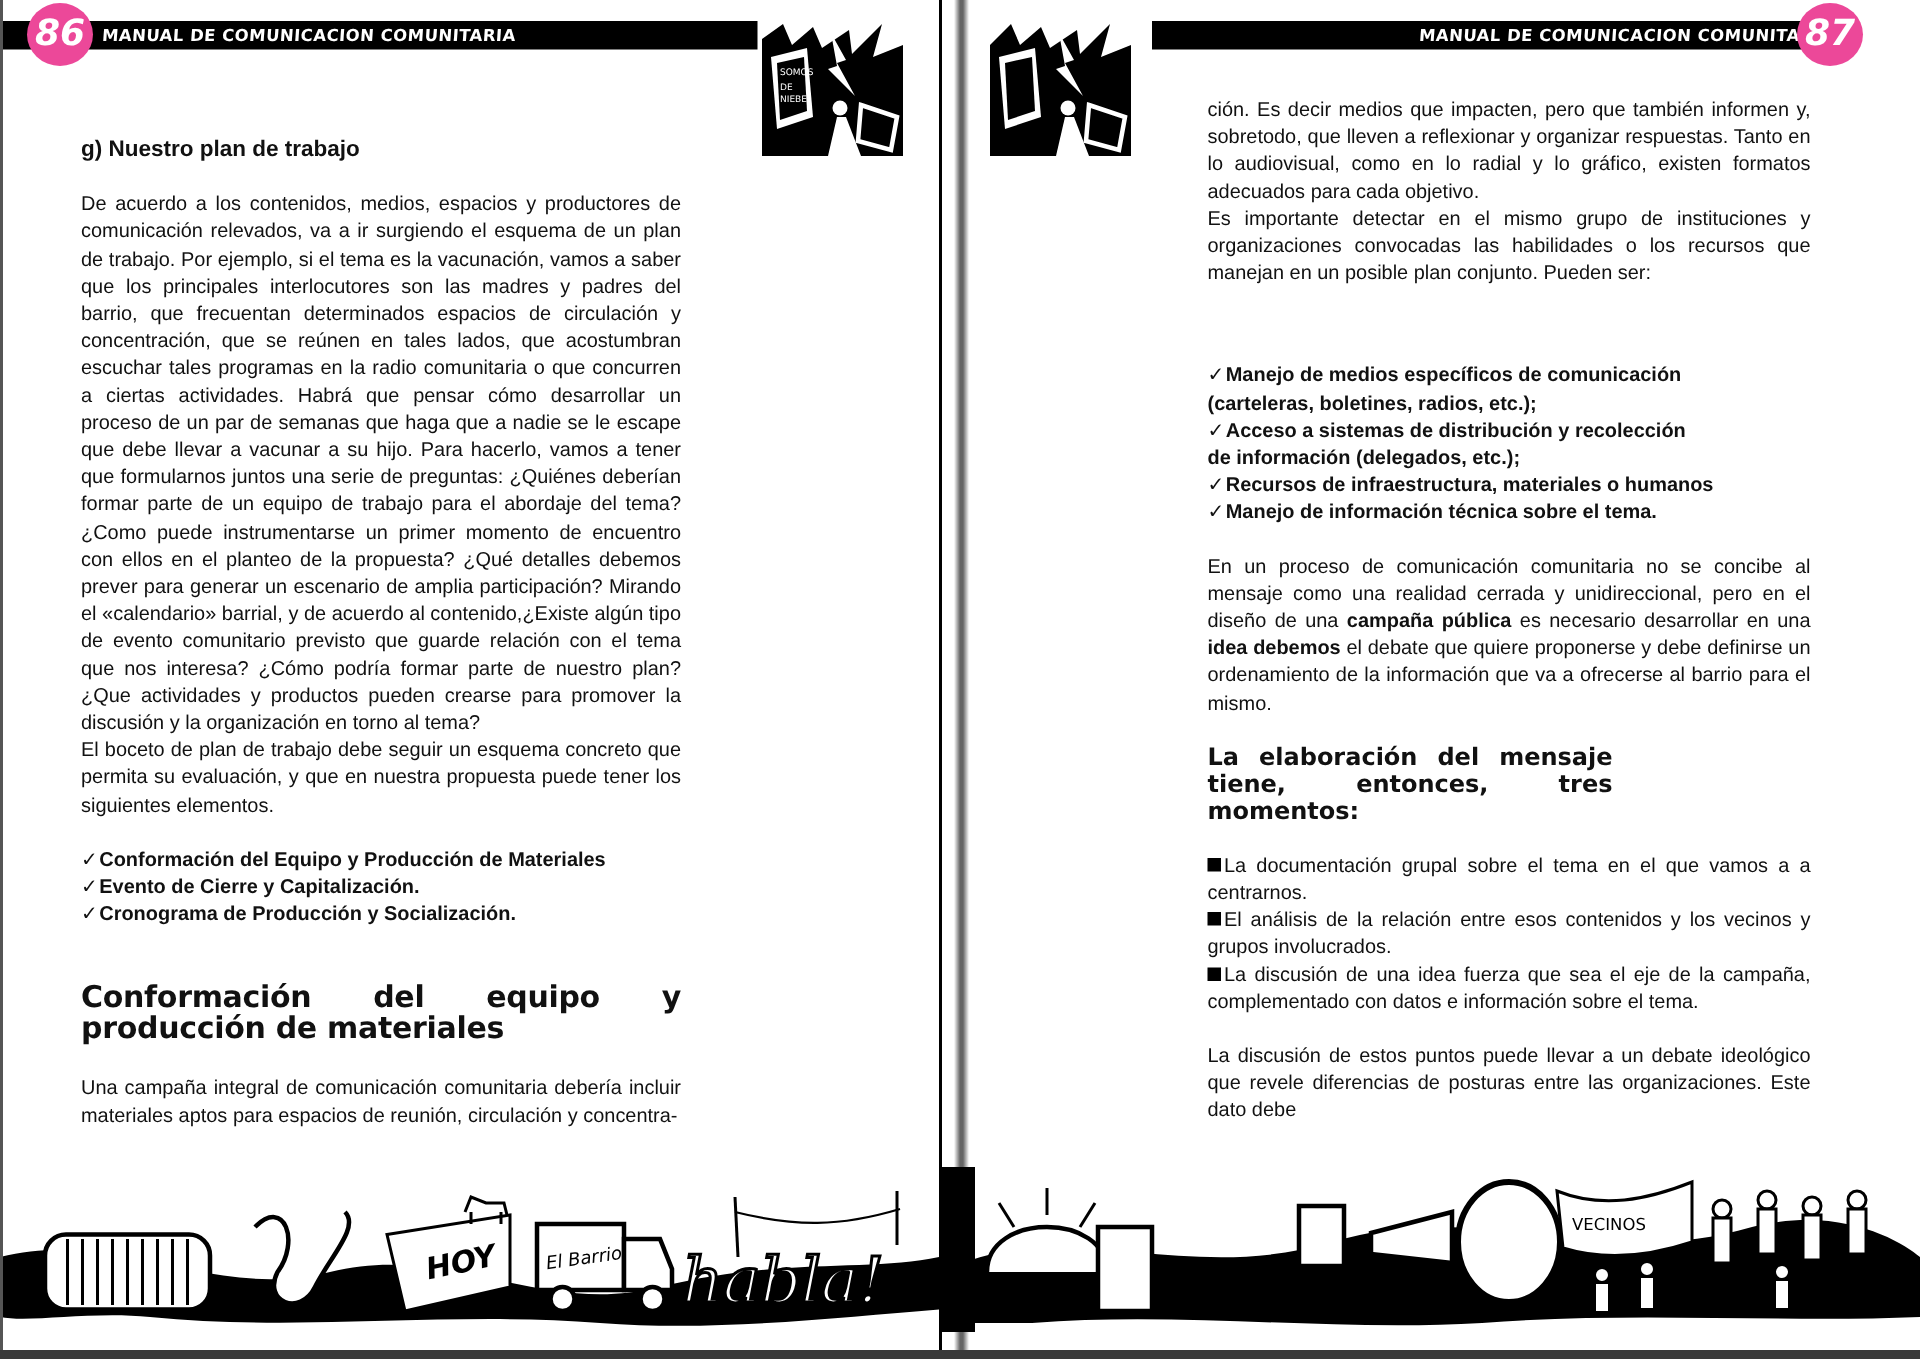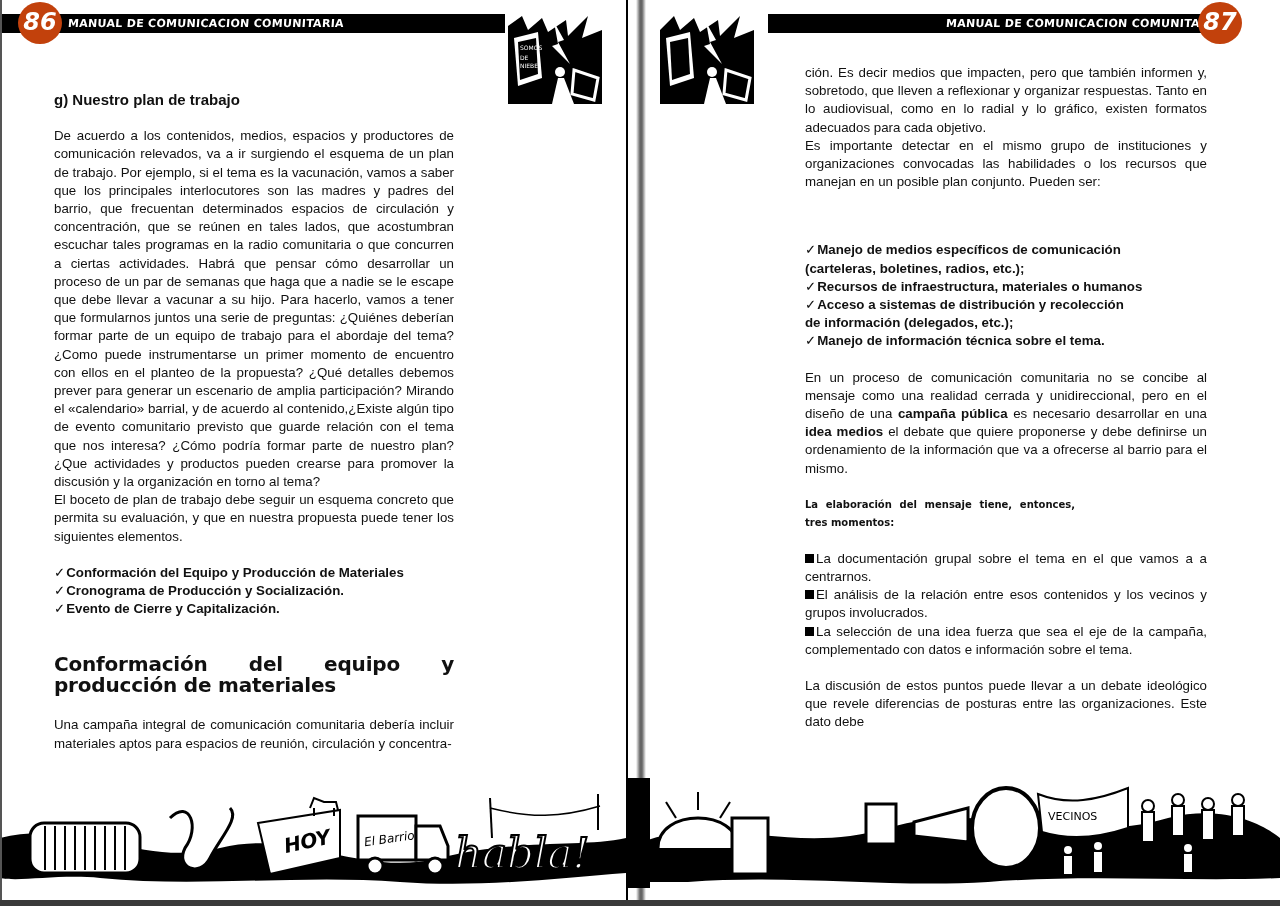--- a/index.html
+++ b/index.html
@@ -13,21 +13,21 @@
 
   
   .hdr-bar { position:absolute; top:14px; height:19px; background:#000; }
   .hdr-left .hdr-bar { left:0; width:505px; }
   .hdr-right .hdr-bar { left:140px; width:455px; }
   .hdr-title { position:absolute; top:17px; color:#fff; font-weight:bold; font-size:11px;
                letter-spacing:0.3px; font-family:"DejaVu Sans", sans-serif; text-transform:uppercase;
                transform:skewX(-4deg); }
   .hdr-left .hdr-title { left:68px; }
   .hdr-right .hdr-title { left:318px; }
-  .pg-badge { position:absolute; top:2px; width:44px; height:42px; background:#c2410c; border-radius:50%;
+  .pg-badge { position:absolute; top:2px; width:44px; height:42px; background:#ec4899; border-radius:50%;
               color:#fff; font-weight:bold; font-style:italic; font-size:24px; text-align:center; line-height:40px;
               font-family:"DejaVu Sans", sans-serif; }
   .hdr-left .pg-badge { left:18px; }
   .hdr-right .pg-badge { left:570px; }
 
   
   .corner-art { position:absolute; top:16px; width:94px; height:88px; }
   .page-left .corner-art { left:508px; }
   .page-right .corner-art { left:32px; }
 
@@ -35,21 +35,21 @@
   .gutter-shadow { position:absolute; left:8px; top:0; width:10px; height:900px;
                    background:linear-gradient(90deg, rgba(0,0,0,0) 0%, rgba(0,0,0,0.6) 40%, rgba(0,0,0,0.6) 60%, rgba(0,0,0,0) 100%); }
 
   
   .col { position:absolute; font-size:13.3px; line-height:18.2px; text-align:justify; }
   .page-left .col { left:54px; width:400px; }
   .page-right .col { left:177px; width:402px; }
 
   .sec-title { font-weight:bold; font-size:15px; margin:0; }
   .big-title { font-weight:900; font-size:20px; line-height:21px; margin:0; font-family:"DejaVu Sans", sans-serif; letter-spacing:-0.2px; }
-  .sub-title { font-weight:bold; font-size:10px; line-height:18px; margin:0; font-family:"DejaVu Sans", sans-serif; }
+  .sub-title { font-weight:bold; font-size:16px; line-height:18px; margin:0; font-family:"DejaVu Sans", sans-serif; }
   p { margin:0; }
   .checklist { list-style:none; margin:0; padding:0; font-weight:bold; }
   .checklist li { margin:0; }
   .check { font-weight:normal; margin-right:1px; }
   .squarelist { list-style:none; margin:0; padding:0; }
   .sq { display:inline-block; width:9px; height:9px; background:#000; margin-right:2px; vertical-align:0px; }
   b { font-weight:bold; }
 
   
   .footer-art { position:absolute; left:0; top:778px; height:110px; }
@@ -81,22 +81,22 @@
   </svg>
 
   <div class="col" style="top:91px;">
     <h2 class="sec-title">g) Nuestro plan de trabajo</h2>
     <div style="height:18px"></div>
     <p>De acuerdo a los contenidos, medios, espacios y productores de comunicación relevados, va a ir surgiendo el esquema de un plan de trabajo. Por ejemplo, si el tema es la vacunación, vamos a saber que los principales interlocutores son las madres y padres del barrio, que frecuentan determinados espacios de circulación y concentración, que se reúnen en tales lados, que acostumbran escuchar tales programas en la radio comunitaria o que concurren a ciertas actividades. Habrá que pensar cómo desarrollar un proceso de un par de semanas que haga que a nadie se le escape que debe llevar a vacunar a su hijo. Para hacerlo, vamos a tener que formularnos juntos una serie de preguntas: ¿Quiénes deberían formar parte de un equipo de trabajo para el abordaje del tema? ¿Como puede instrumentarse un primer momento de encuentro con ellos en el planteo de la propuesta? ¿Qué detalles debemos prever para generar un escenario de amplia participación? Mirando el «calendario» barrial, y de acuerdo al contenido,¿Existe algún tipo de evento comunitario previsto que guarde relación con el tema que nos interesa? ¿Cómo podría formar parte de nuestro plan? ¿Que actividades y productos pueden crearse para promover la discusión y la organización en torno al tema?</p>
     <p>El boceto de plan de trabajo debe seguir un esquema concreto que permita su evaluación, y que en nuestra propuesta puede tener los siguientes elementos.</p>
     <div style="height:18px"></div>
     <ul class="checklist">
       <li><span class="check">✓</span><span>Conformación del Equipo y Producción de Materiales</span></li>
+      <li><span class="check">✓</span><span>Evento de Cierre y Capitalización.</span></li>
       <li><span class="check">✓</span><span>Cronograma de Producción y Socialización.</span></li>
-      <li><span class="check">✓</span><span>Evento de Cierre y Capitalización.</span></li>
     </ul>
     <div style="height:36px"></div>
     <h1 class="big-title">Conformación del equipo y producción de materiales</h1>
     <div style="height:20px"></div>
     <p>Una campaña integral de comunicación comunitaria debería incluir materiales aptos para espacios de reunión, circulación y concentra-</p>
   </div>
 
   <svg class="footer-art" viewBox="0 0 626 110" preserveAspectRatio="none">
     <path d="M0,60 C80,40 140,90 220,70 C300,50 360,100 440,80 C520,60 580,70 626,60 L626,95 C560,100 480,110 400,104 C300,96 200,110 100,100 C60,96 20,104 0,100 Z" fill="#000"></path>
 
@@ -154,33 +154,33 @@
     <polygon points="44,88 50,62 56,62 66,88" fill="#fff"></polygon>
     <polygon points="66,54 90,62 86,84 64,78" fill="none" stroke="#fff" stroke-width="3"></polygon>
   </svg>
 
   <div class="col" style="top:64px;">
     <p>ción. Es decir medios que impacten, pero que también informen y, sobretodo, que lleven a reflexionar y organizar respuestas. Tanto en lo audiovisual, como en lo radial y lo gráfico, existen formatos adecuados para cada objetivo.</p>
     <p>Es importante detectar en el mismo grupo de instituciones y organizaciones convocadas las habilidades o los recursos que manejan en un posible plan conjunto. Pueden ser:</p>
     <div style="height:18px"></div>
     <ul class="checklist" style="text-align:left; width:330px;margin-top:32px;">
       <li><span class="check">✓</span><span>Manejo de medios específicos de comunicación (carteleras, boletines, radios, etc.);</span></li>
+      <li><span class="check">✓</span><span>Acceso a sistemas de distribución y recolección de información (delegados, etc.);</span></li>
       <li style="white-space:nowrap"><span class="check">✓</span><span>Recursos de infraestructura, materiales o humanos</span></li>
-      <li><span class="check">✓</span><span>Acceso a sistemas de distribución y recolección de información (delegados, etc.);</span></li>
       <li><span class="check">✓</span><span>Manejo de información técnica sobre el tema.</span></li>
     </ul>
     <div style="height:18px"></div>
-    <p><span>En un proceso de comunicación comunitaria no se concibe al mensaje como una realidad cerrada y unidireccional, pero en el diseño de una </span><b>campaña pública</b><span> es necesario desarrollar en una </span><b>idea medios</b><span> el debate que quiere proponerse y debe definirse un ordenamiento de la información que va a ofrecerse al barrio para el mismo.</span></p>
+    <p><span>En un proceso de comunicación comunitaria no se concibe al mensaje como una realidad cerrada y unidireccional, pero en el diseño de una </span><b>campaña pública</b><span> es necesario desarrollar en una </span><b>idea debemos</b><span> el debate que quiere proponerse y debe definirse un ordenamiento de la información que va a ofrecerse al barrio para el mismo.</span></p>
     <div style="height:18px"></div>
     <h3 class="sub-title" style="width:270px;">La elaboración del mensaje tiene, entonces, tres momentos:</h3>
     <div style="height:18px"></div>
     <ul class="squarelist">
       <li><span class="sq"></span><span>La documentación grupal sobre el tema en el que vamos a a centrarnos.</span></li>
       <li><span class="sq"></span><span>El análisis de la relación entre esos contenidos y los vecinos y grupos involucrados.</span></li>
-      <li><span class="sq"></span><span>La selección de una idea fuerza que sea el eje de la campaña, complementado con datos e información sobre el tema.</span></li>
+      <li><span class="sq"></span><span>La discusión de una idea fuerza que sea el eje de la campaña, complementado con datos e información sobre el tema.</span></li>
     </ul>
     <div style="height:18px"></div>
     <p>La discusión de estos puntos puede llevar a un debate ideológico que revele diferencias de posturas entre las organizaciones. Este dato debe</p>
   </div>
 
   <svg class="footer-art" viewBox="0 0 652 110" preserveAspectRatio="none">
     <rect x="0" y="0" width="22" height="110" fill="#000"></rect>
     <path d="M0,70 C80,30 160,80 260,50 C360,20 440,70 540,40 C600,25 640,50 652,60 L652,100 C560,104 460,96 360,104 C260,110 160,96 60,104 L0,104 Z" fill="#000"></path>
 
     <path d="M30,70 C30,30 110,30 110,70" fill="#fff" stroke="#000" stroke-width="3"></path>

